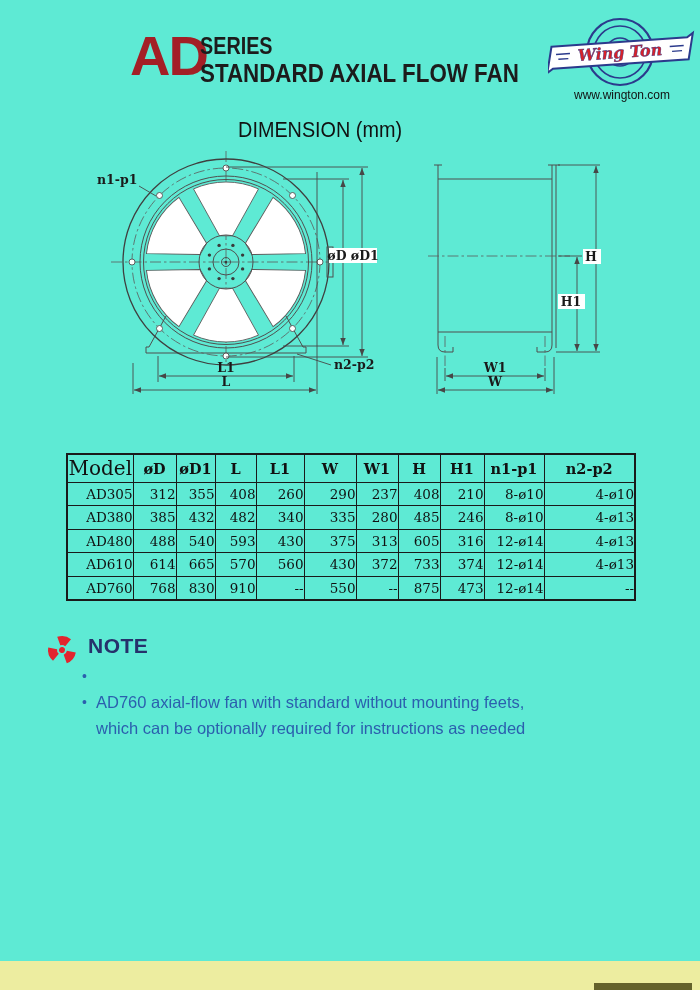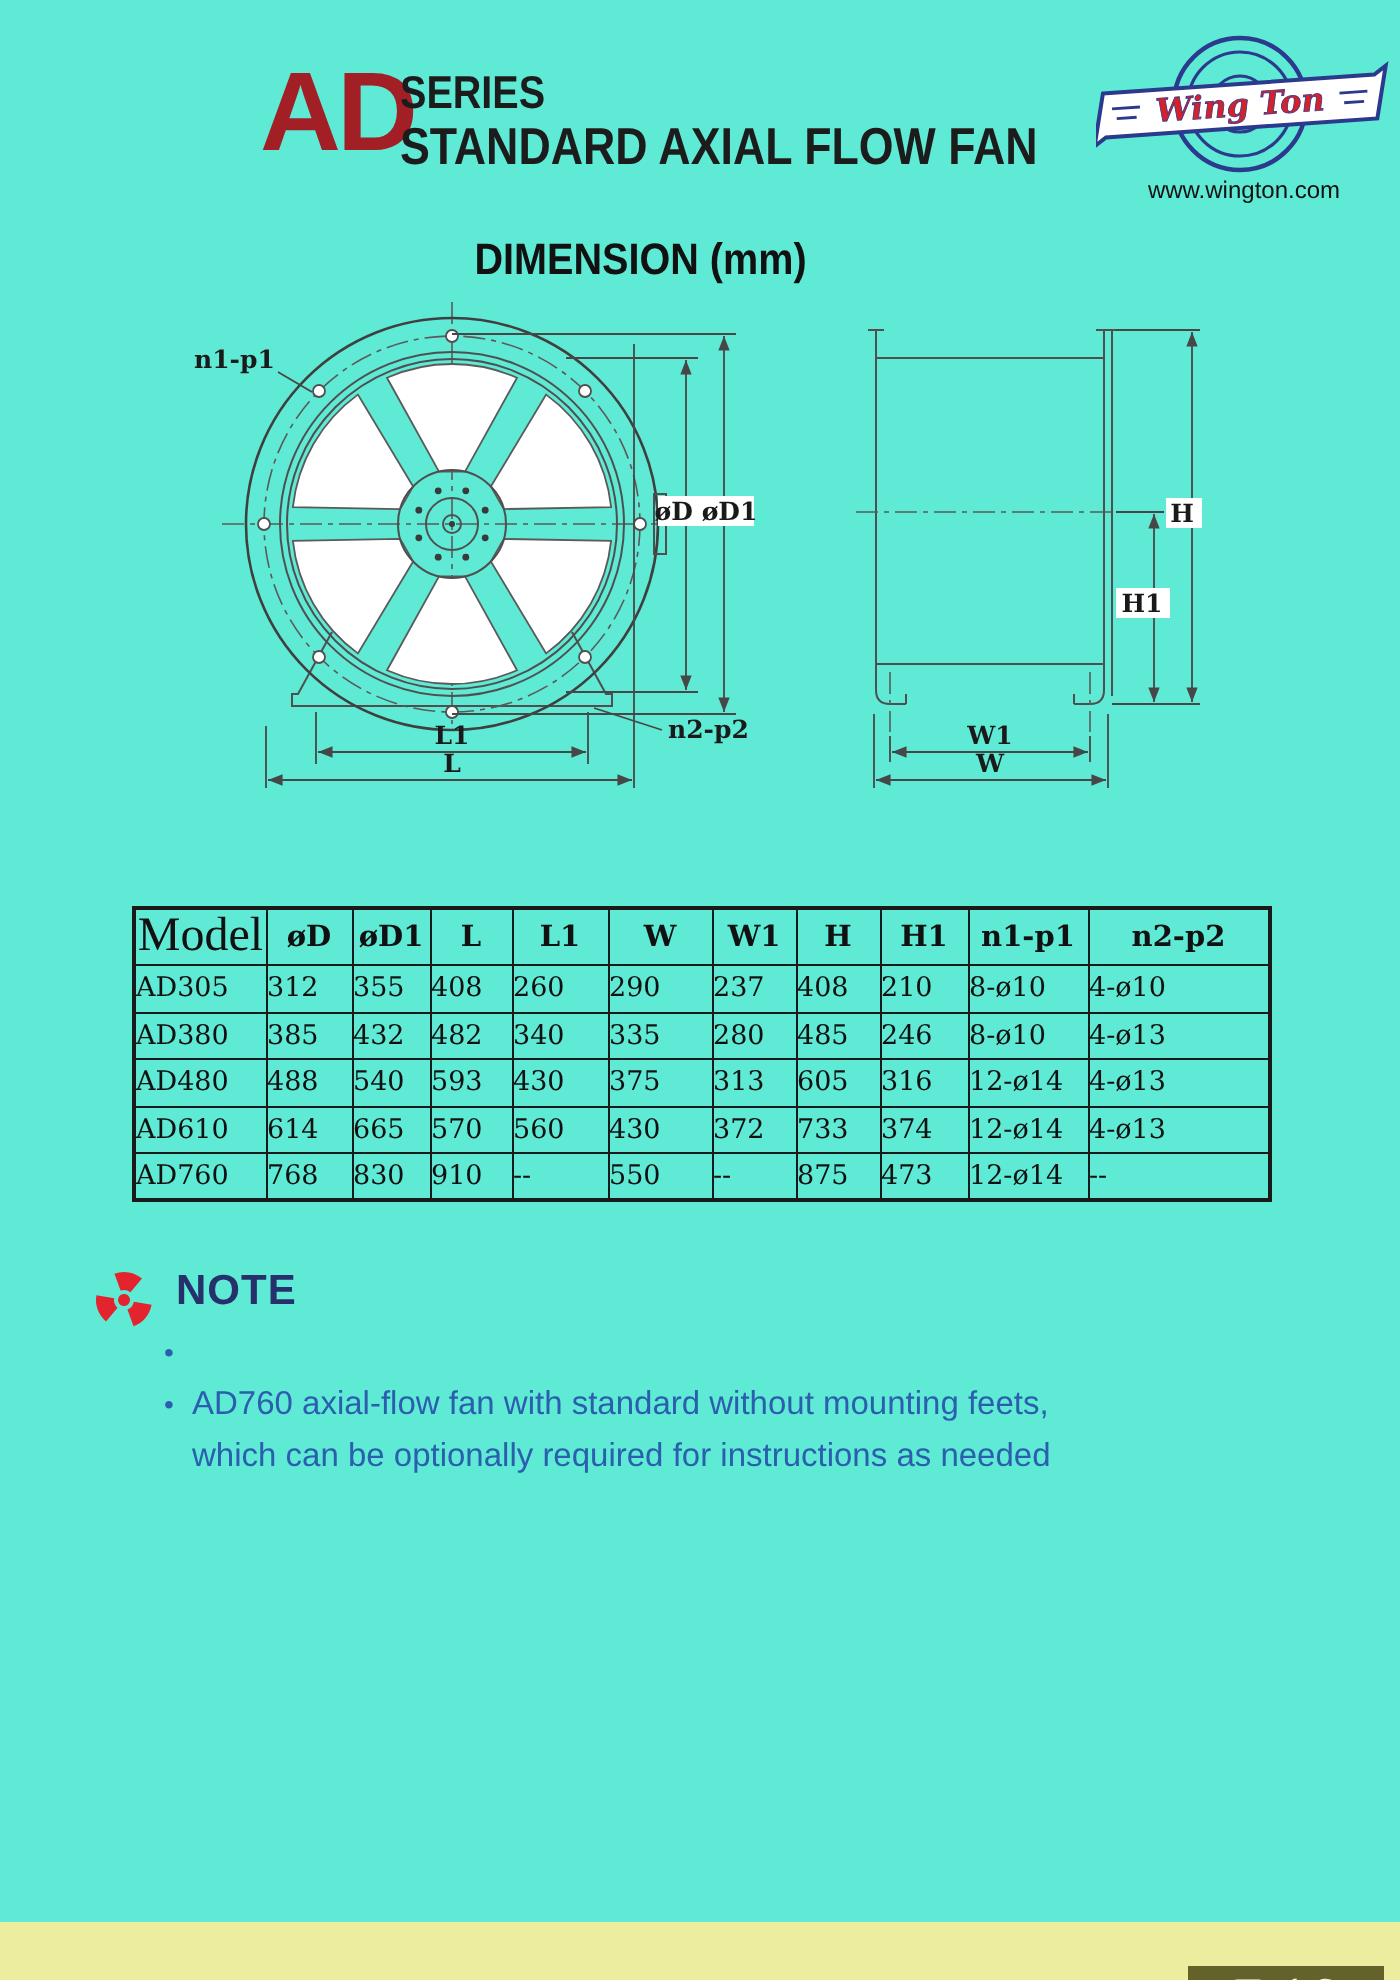--- a/index.html
+++ b/index.html
@@ -13,21 +13,21 @@
   .series-label { left:200px; top:33px; font-size:23px; font-weight:700; color:#1c1c1c;
                   transform:scaleX(0.86); transform-origin:left top; letter-spacing:0; }
   .page-title { left:200px; top:58px; font-size:26px; font-weight:700; color:#1c1c1c;
                 transform:scaleX(0.86); transform-origin:left top; white-space:nowrap; }
   .brand-logo { left:548px; top:8px; width:148px; height:84px; }
   .brand-website { left:548px; top:88px; width:148px; text-align:center;
                    font-size:12px; font-weight:400; color:#111; }
 
   
   .dim-title { left:0; top:117px; width:640px; text-align:center; font-size:22px;
-               font-weight:700; color:#111; }
+               font-weight:400; color:#111; }
   .dim-title span { display:inline-block; transform:scaleX(0.9); }
 
   
   .drawing { left:0; top:140px; }
   .ln  { stroke:#4f4f4f; fill:none; stroke-width:1; }
   .thk { stroke:#3f3f3f; fill:none; stroke-width:1.3; }
   .cl  { stroke:#5a5a5a; fill:none; stroke-width:0.8; stroke-dasharray:11 3 2.5 3; }
   .dim { stroke:#474747; fill:none; stroke-width:0.9; }
   .blade { fill:#ffffff; stroke:#5a5a5a; stroke-width:0.9; }
   .hole { fill:#ffffff; stroke:#4f4f4f; stroke-width:0.9; }
@@ -37,22 +37,22 @@
 
   
   .dim-table { position:absolute; left:66px; top:453px; width:570px;
                border-collapse:collapse; table-layout:fixed;
                font-family:"DejaVu Serif",serif; color:#111; }
   .dim-table, .dim-table th, .dim-table td { border:1px solid #1a1a1a; }
   .dim-table { border:2px solid #1a1a1a; }
   .dim-table thead tr { height:28px; }
   .dim-table tbody tr { height:23.5px; }
   .dim-table th { font-size:14.5px; font-weight:700; text-align:center; padding:0; }
-  .dim-table th.model-col { font-size:24px; font-weight:400;font-family:Liberation Serif, serif; }
-  .dim-table td { font-size:13.5px; text-align:left; padding:0; }
+  .dim-table th.model-col { font-size:20px; font-weight:400; }
+  .dim-table td { font-size:13.5px; text-align:right; padding:0; }
 
   
   .note-icon { left:46px; top:633px; }
   .note-title { left:88px; top:634px; font-size:21px; font-weight:600;
                 color:#26316b; letter-spacing:0.5px; }
   .note-bullets { left:82px; top:663px; width:560px; color:#2b5fae;
                   font-size:16.5px; line-height:26px; }
   .note-bullets .row { display:flex; }
   .note-bullets .dot { width:14px; flex:0 0 14px; font-size:14px; }
   .note-bullets .cont { padding-left:14px; }

